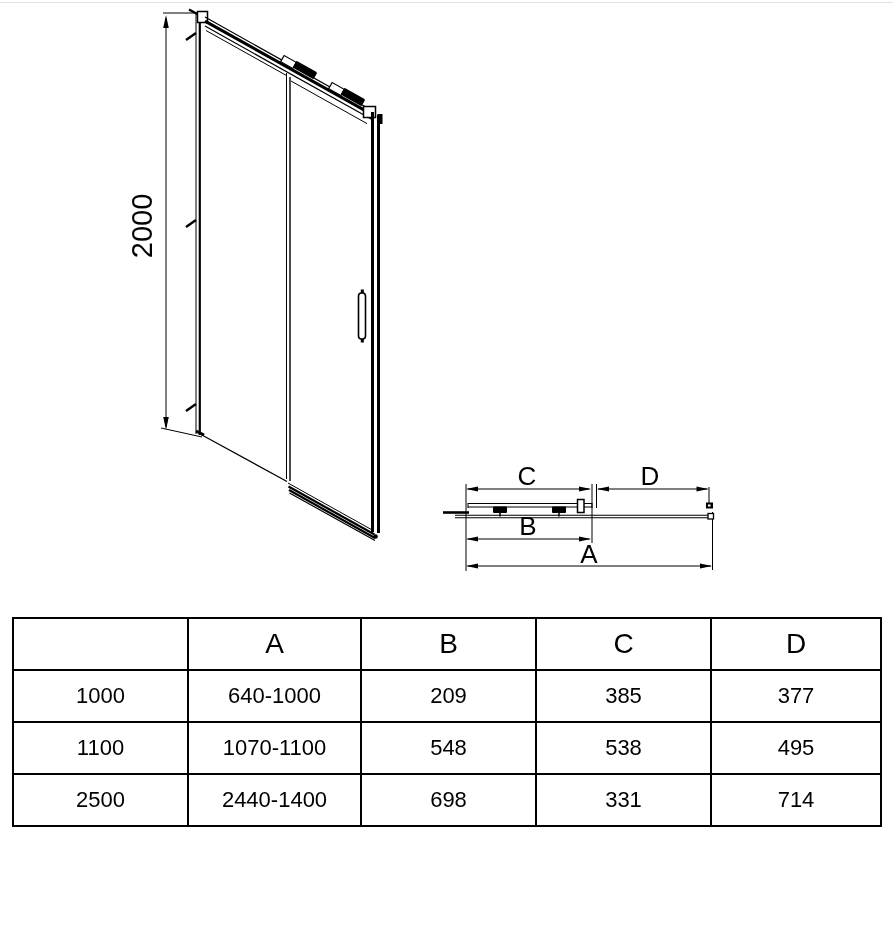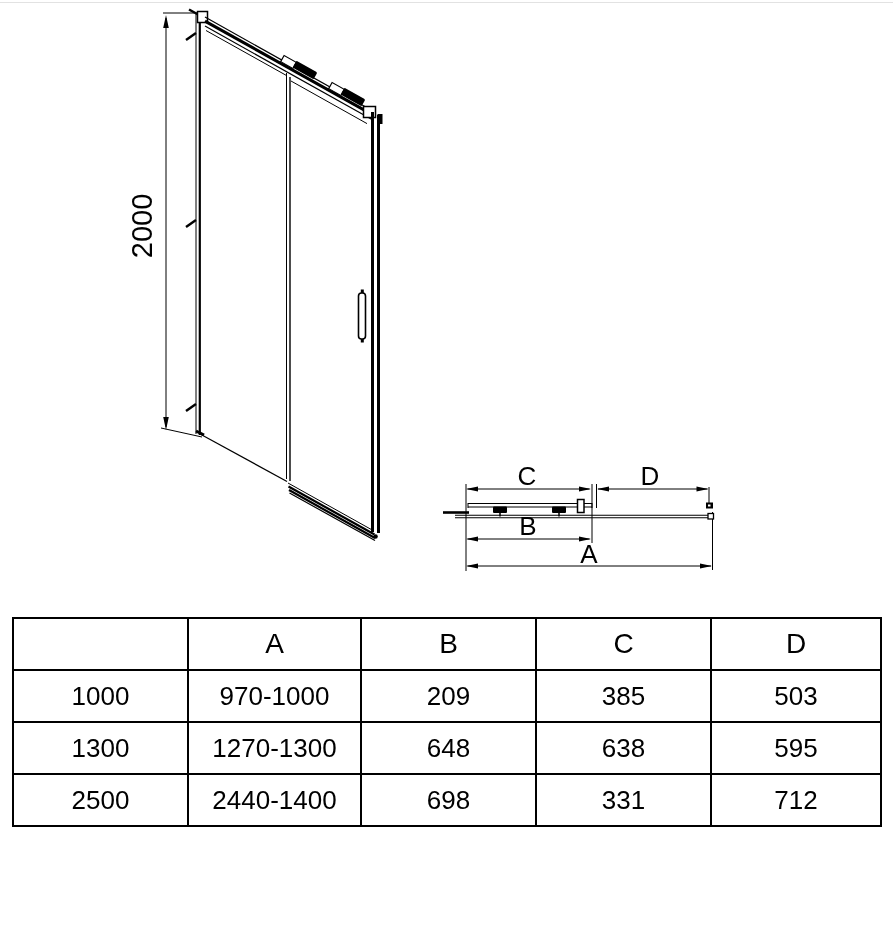--- a/index.html
+++ b/index.html
@@ -12,21 +12,21 @@
   .drawing{position:absolute;left:0;top:0;}
   table.size-table{
     position:absolute;left:12px;top:617px;width:868px;
     border-collapse:collapse;table-layout:fixed;
   }
   table.size-table th, table.size-table td{
     border:2px solid #000;height:50px;text-align:center;vertical-align:middle;
     font-weight:400;padding:0;
   }
   table.size-table th{font-size:28px;}
-  table.size-table td{font-size:26px;}
+  table.size-table td{font-size:22px;}
 </style>
 </head>
 <body>
 
 <div class="page">
   <div class="top-hairline"></div>
 
   <svg class="drawing" width="893" height="600" viewBox="0 0 893 600" stroke-linecap="butt" fill="none">
 
     <g stroke="#000">
@@ -175,34 +175,34 @@
         <th></th>
         <th>A</th>
         <th>B</th>
         <th>C</th>
         <th>D</th>
       </tr>
     </thead>
     <tbody>
       <tr>
         <td>1000</td>
-        <td>970-1000</td>
+        <td>640-1000</td>
         <td>209</td>
         <td>385</td>
-        <td>503</td>
-      </tr>
-      <tr>
-        <td>1300</td>
-        <td>1270-1300</td>
-        <td>648</td>
-        <td>638</td>
-        <td>595</td>
+        <td>377</td>
+      </tr>
+      <tr>
+        <td>1100</td>
+        <td>1070-1100</td>
+        <td>548</td>
+        <td>538</td>
+        <td>495</td>
       </tr>
       <tr>
         <td>2500</td>
         <td>2440-1400</td>
         <td>698</td>
         <td>331</td>
-        <td>712</td>
+        <td>714</td>
       </tr>
     </tbody>
   </table>
 </div>
 
 </body></html>

